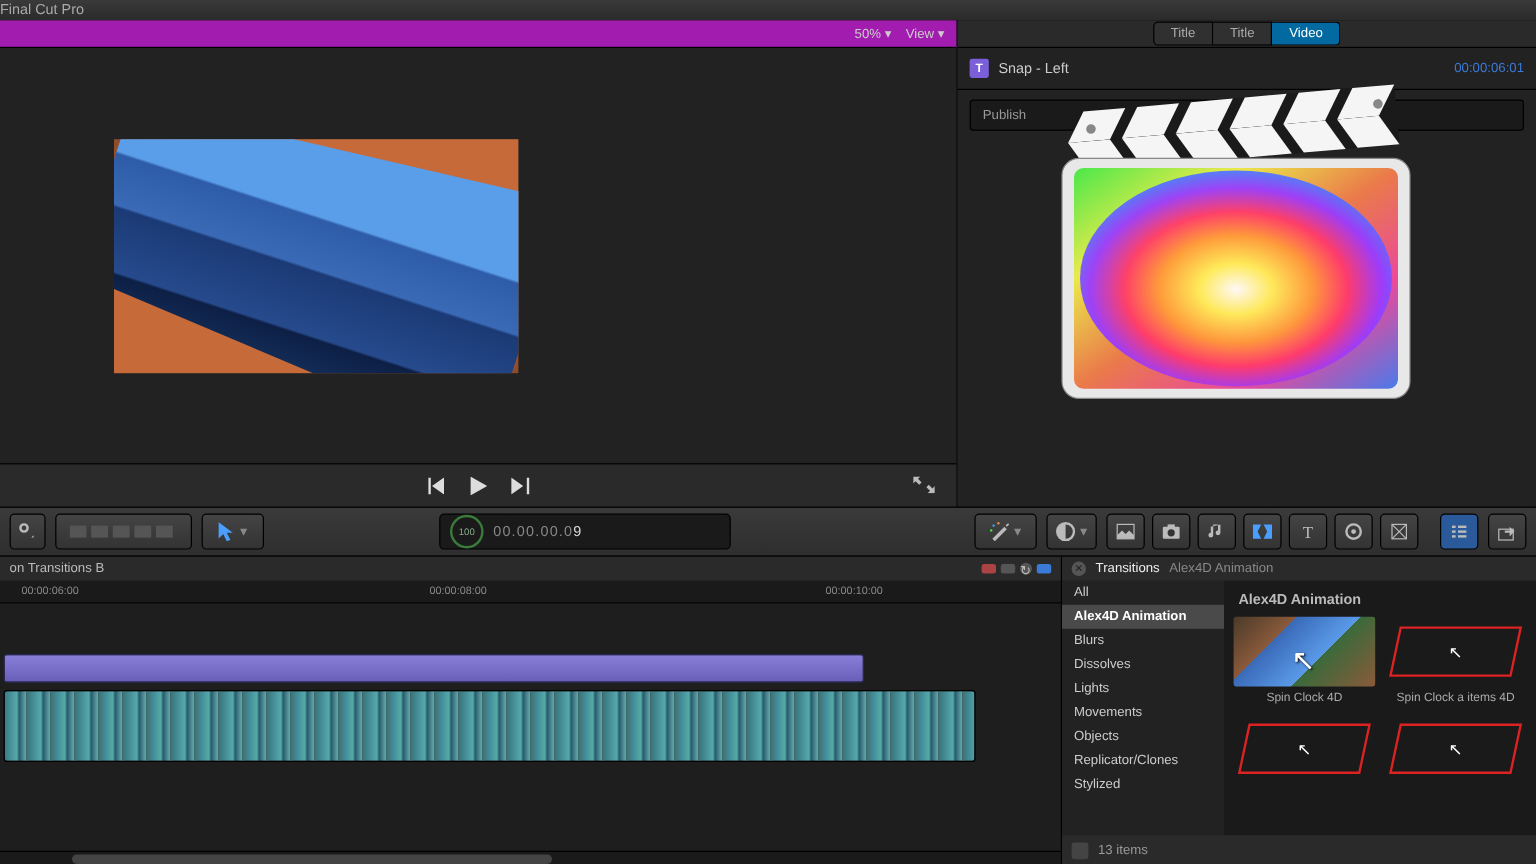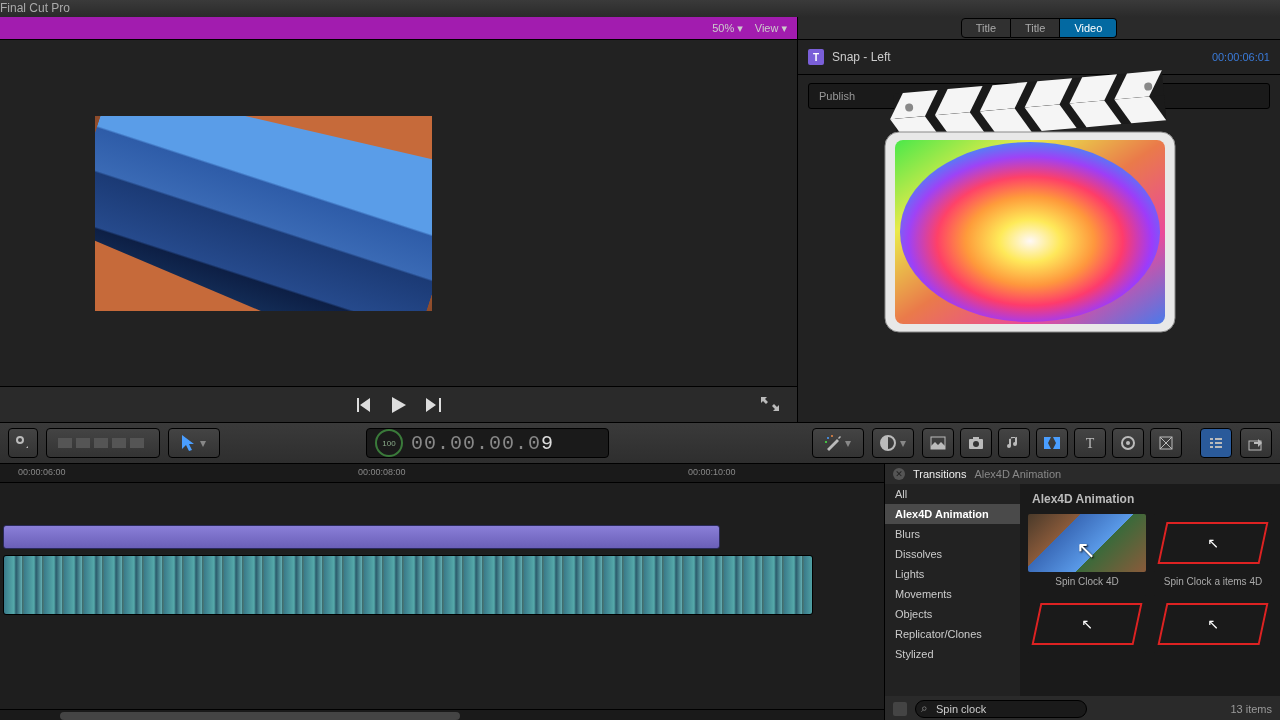--- a/index.html
+++ b/index.html
@@ -28,21 +28,21 @@
   .insp-body{flex:1;background:#222;padding:8px 10px}
   .pub-row{background:#1a1a1a;border:1px solid #000;border-radius:3px;padding:6px 10px;color:#999;font-size:11px}
 
   .toolbar{height:40px;background:linear-gradient(#3a3a3a,#2e2e2e);border-top:1px solid #000;border-bottom:1px solid #000;display:flex;align-items:center;padding:0 8px;gap:8px}
   .tbtn{height:28px;min-width:28px;background:linear-gradient(#444,#333);border:1px solid #000;border-radius:4px;display:flex;align-items:center;justify-content:center;cursor:pointer;color:#bbb}
   .tbtn.wide{width:112px}
   .tbtn.arrow{width:50px}
   .tbtn.arrow svg{fill:#4a9eff}
   .tc-display{width:225px;height:28px;background:#1a1a1a;border:1px solid #000;border-radius:4px;display:flex;align-items:center;padding:0 8px;gap:8px}
   .tc-ring{width:24px;height:24px;border:2px solid #3a7a3a;border-radius:50%;display:flex;align-items:center;justify-content:center;font-size:8px;color:#8a8}
-  .tc-digits{font-family:Liberation Mono, monospace;font-size:20px;color:#888;letter-spacing:1px}
+  .tc-digits{font-family:Liberation Sans, sans-serif;font-size:12px;color:#888;letter-spacing:1px}
   .tc-digits .hi{color:#ddd}
   .spacer{flex:1}
   .ticons{display:flex;gap:6px}
   .tic{width:30px;height:28px;background:linear-gradient(#444,#333);border:1px solid #000;border-radius:4px;display:flex;align-items:center;justify-content:center;cursor:pointer}
   .tic svg{fill:#bbb;width:16px;height:16px}
   .tic.active svg{fill:#4a9eff}
   .tic.blue{background:#2a5a9a}
 
   .lower{display:flex;height:258px}
   .timeline-pane{flex:1;background:#1a1a1a;display:flex;flex-direction:column;border-right:1px solid #000}
@@ -235,20 +235,29 @@
   <div class="tic">
       <svg viewBox="0 0 16 16">
         <rect x="1" y="6" width="12" height="9" fill="none" stroke="#bbb"></rect>
         <path d="M10 4l4 4-4 4V9H6V7h4z"></path>
       </svg>
     </div>
 </div>
 
 <div class="lower">
   <div class="timeline-pane">
+    <div class="tl-header">
+      <span>on Transitions B</span>
+      <div class="ind">
+        <div class="dot" style="background:#a44"></div>
+        <div class="dot" style="background:#555"></div>
+        <div class="dot" style="background:#555;border-radius:50%;width:10px;height:10px">↻</div>
+        <div class="dot" style="background:#3a7ad8"></div>
+      </div>
+    </div>
     <div class="tl-ruler">
       <span style="left:18px">00:00:06:00</span>
       <span style="left:358px">00:00:08:00</span>
       <span style="left:688px">00:00:10:00</span>
     </div>
     <div class="tl-tracks">
       <div class="track-title"></div>
       <div class="track-video"></div>
     </div>
     <div class="tl-scroll">
@@ -293,21 +302,20 @@
           </div>
           <div class="thumb-item">
             <div class="thumb th-red"></div>
             <div></div>
           </div>
         </div>
       </div>
     </div>
     <div class="br-foot">
       <div style="width:14px;height:14px;background:#444;border-radius:2px"></div>
-      <div class="srch"><input value="Spin clock" style=""></div>
       <span class="cnt">13 items</span>
     </div>
   </div>
 </div>
 
 <svg class="appicon" viewBox="0 0 350 300">
   <g transform="rotate(-5 175 60)">
     <rect x="40" y="30" width="270" height="50" rx="4" fill="#1a1a1a"></rect>
     <g fill="#f5f5f5">
         <polygon points="50,30 85,30 70,55 35,55"></polygon>

